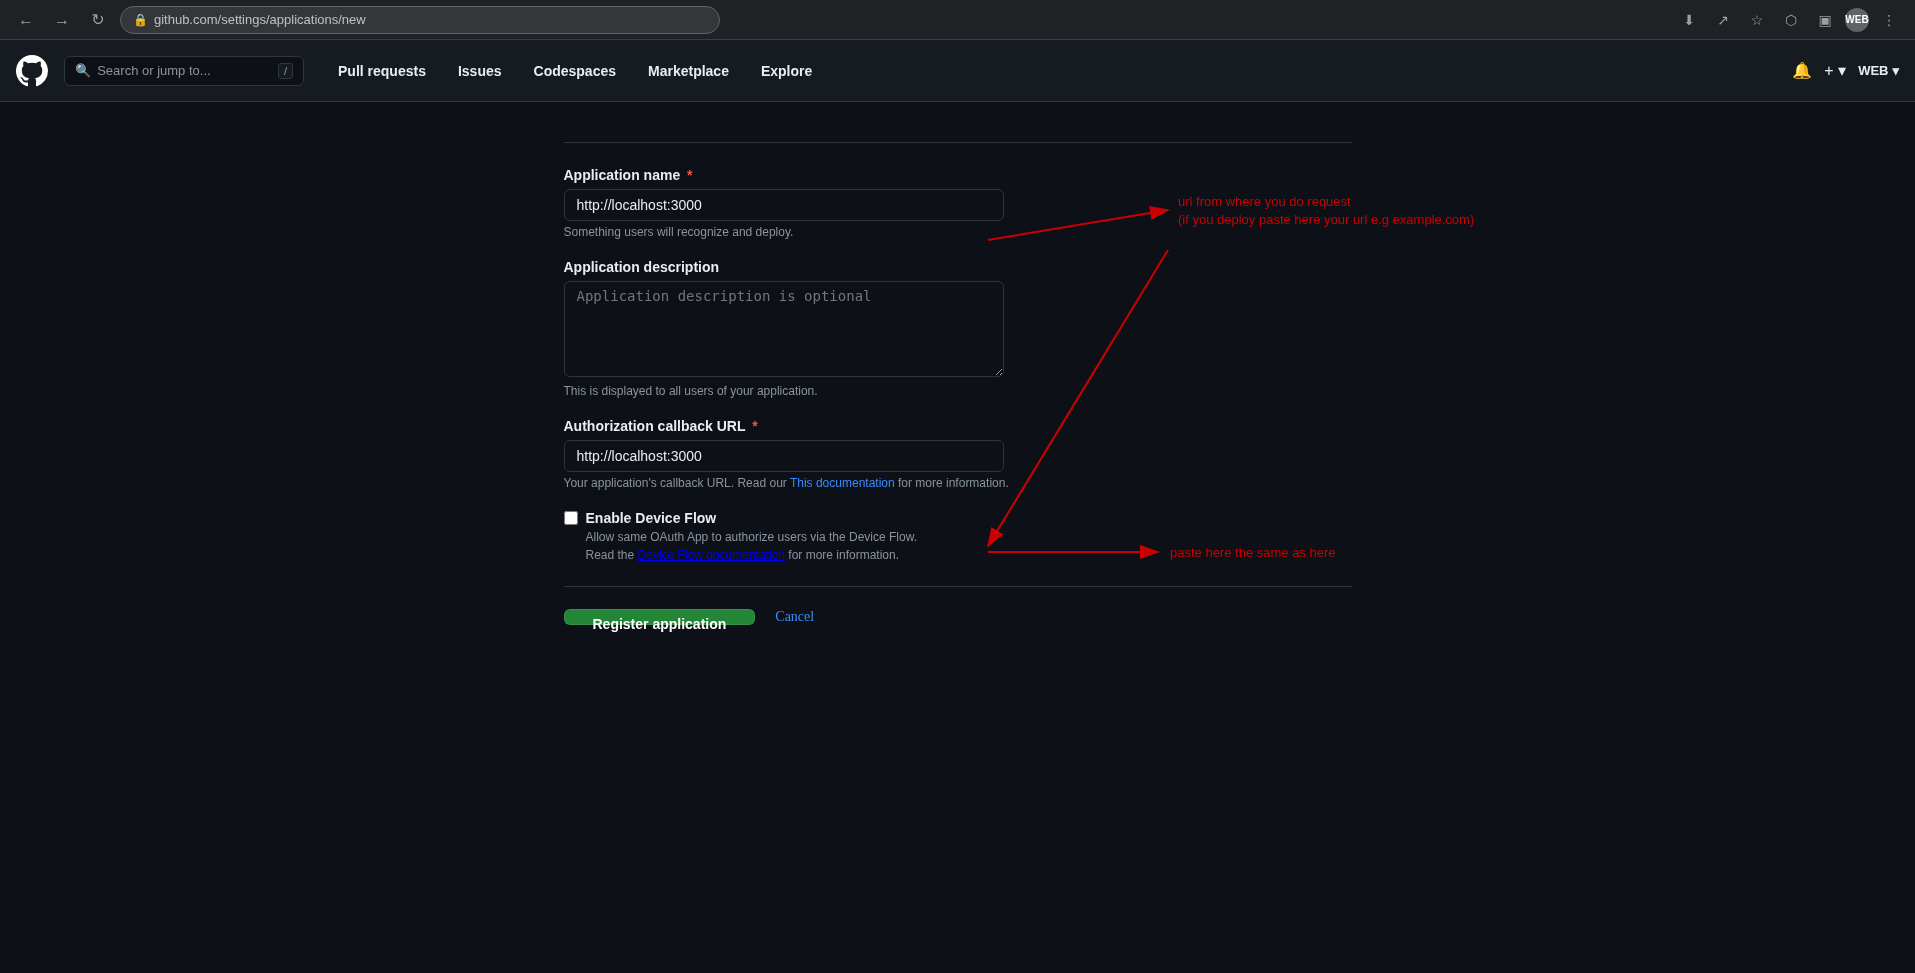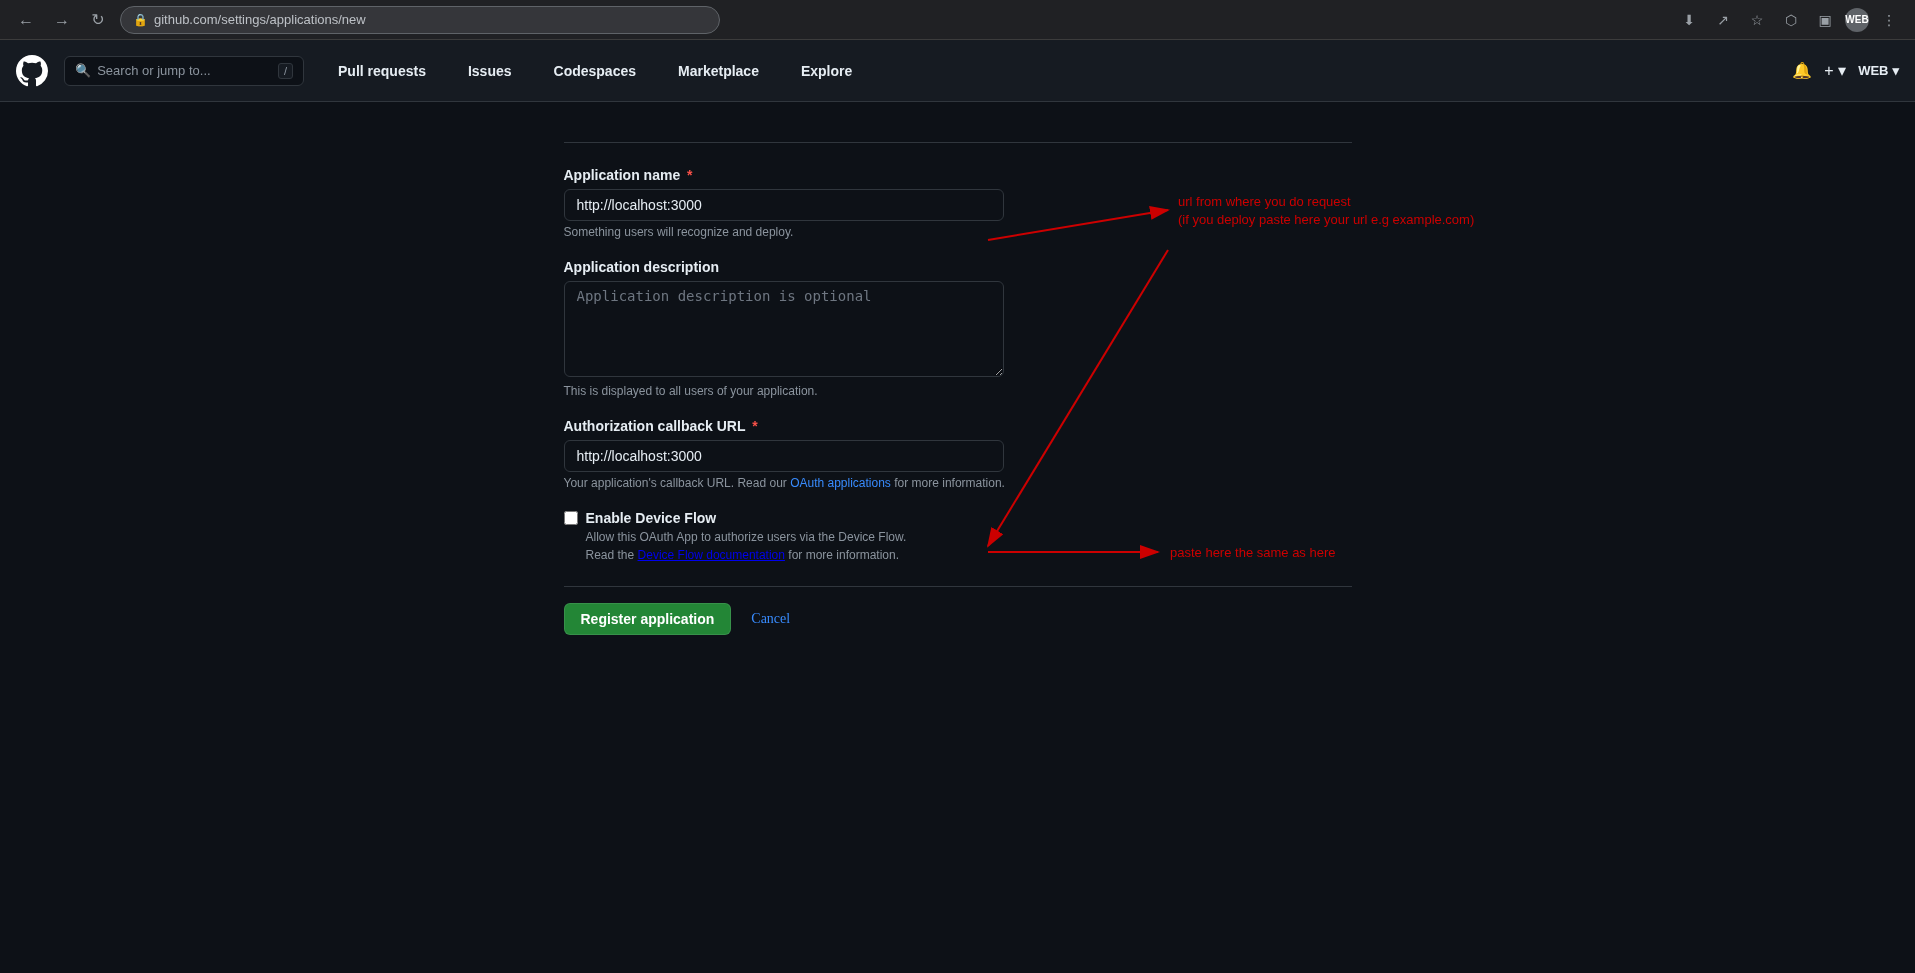--- a/index.html
+++ b/index.html
@@ -106,21 +106,21 @@
       background: #161b22;
       border: 1px solid #30363d;
       border-radius: 3px;
       padding: 1px 5px;
       font-size: 11px;
       color: #8b949e;
     }
     .gh-nav {
       display: flex;
       align-items: center;
-      gap: 22px;
+      gap: 12px;
       margin-left: 8px;
       justify-content: space-between;
     }
     .gh-nav-link {
       color: #e6edf3;
       text-decoration: none;
       font-size: 14px;
       font-weight: 600;
       padding: 6px 10px;
       border-radius: 6px;
@@ -241,25 +241,25 @@
       margin-top: 4px;
       padding-left: 22px;
     }
 
     
     .btn-primary {
       background: #238636;
       color: #fff;
       border: 1px solid rgba(240,246,252,0.1);
       border-radius: 6px;
-      padding: 6px 16px;
+      padding: 6px 28px;
       font-size: 14px;
       font-weight: 600;
       cursor: pointer;
-      height: 32px;
+      height: 16px;
     }
     .btn-link {
       background: transparent;
       border: none;
       color: #388bfd;
       font-size: 14px;
       cursor: pointer;
       padding: 6px 8px;
       font-family: Liberation Serif, serif;
     }
@@ -349,31 +349,31 @@
       </div>
 
       <div class="form-group">
         <label class="form-label">
           <span>Authorization callback URL</span>
           <span class="required-star">*</span>
         </label>
         <input class="form-input" type="text" value="http://localhost:3000" style="">
         <p class="form-hint">
           <span>Your application's callback URL. Read our </span>
-          <a href="#">OAuth applications</a>
+          <a href="#">This documentation</a>
           <span> for more information.</span>
         </p>
       </div>
 
       <div class="form-group">
         <label class="checkbox-label">
           <input type="checkbox" class="checkbox-input" style="">
           <span>Enable Device Flow</span>
         </label>
-        <p class="checkbox-hint">Allow this OAuth App to authorize users via the Device Flow.</p>
+        <p class="checkbox-hint">Allow same OAuth App to authorize users via the Device Flow.</p>
         <p class="checkbox-hint">
           <span>Read the </span>
           <a href="#">Device Flow documentation</a>
           <span> for more information.</span>
         </p>
       </div>
 
       <div class="form-actions">
         <button type="submit" class="btn-primary">Register application</button>
         <button type="button" class="btn-link">Cancel</button>

